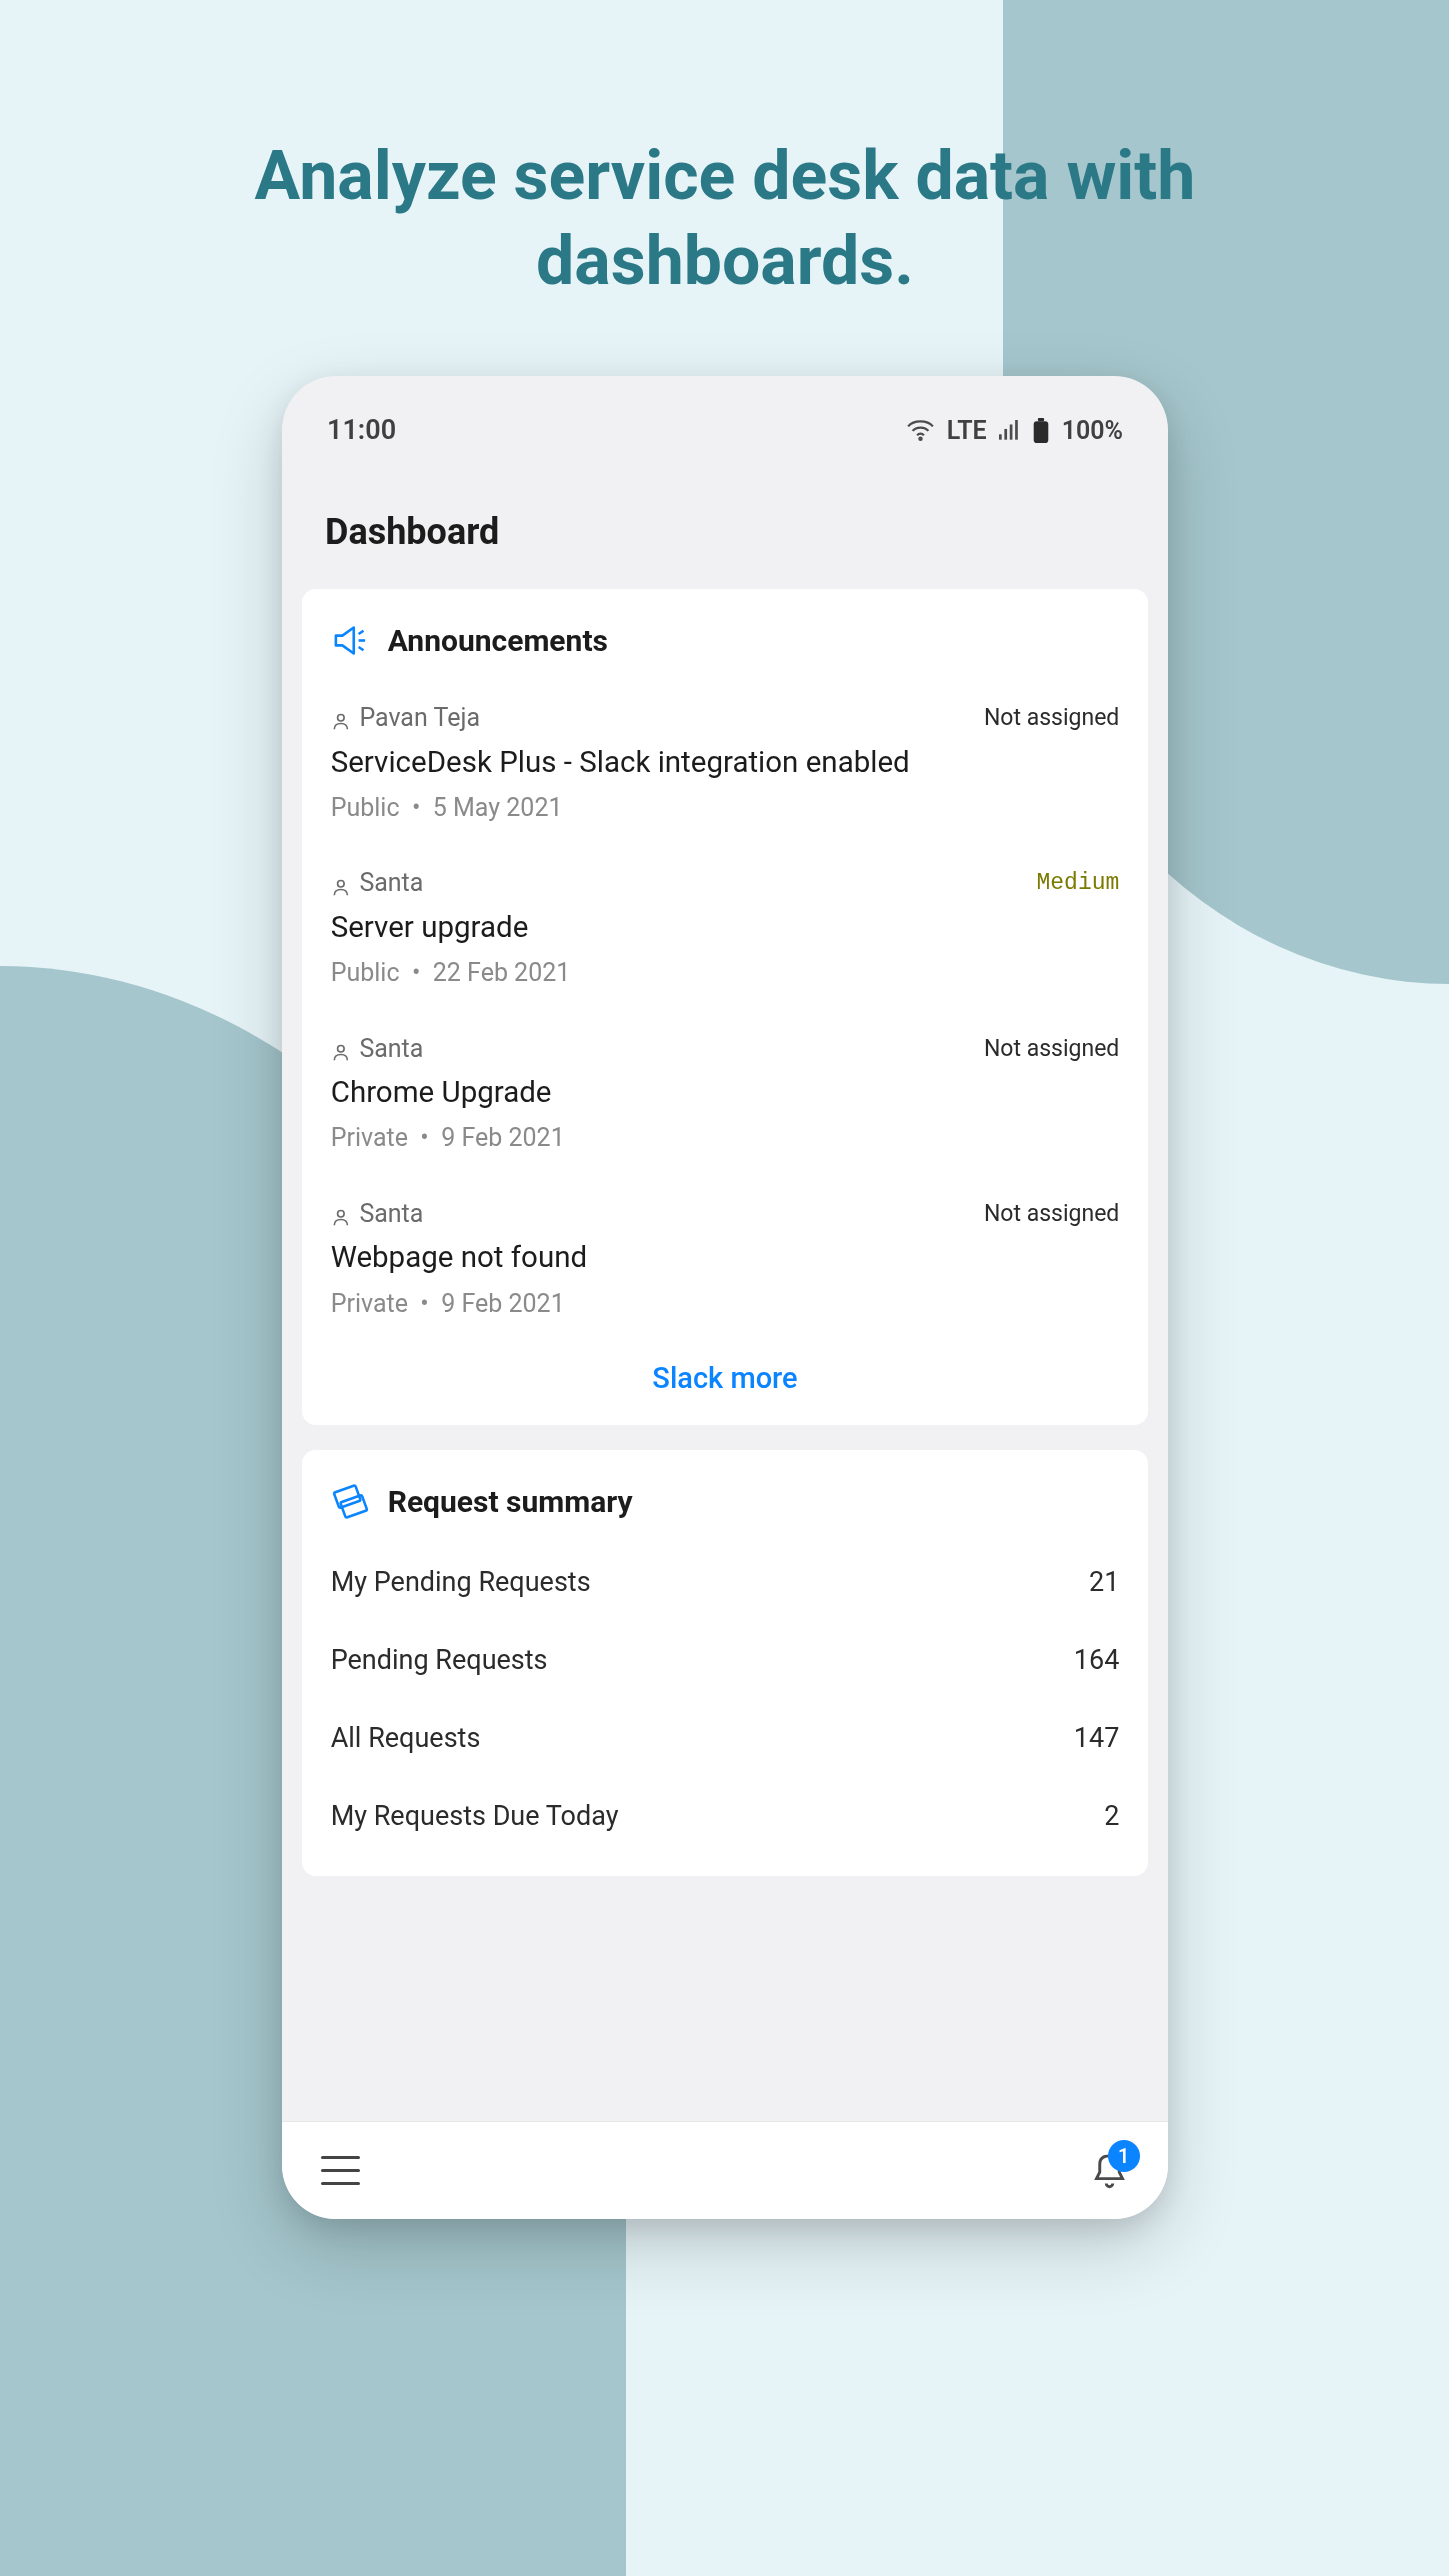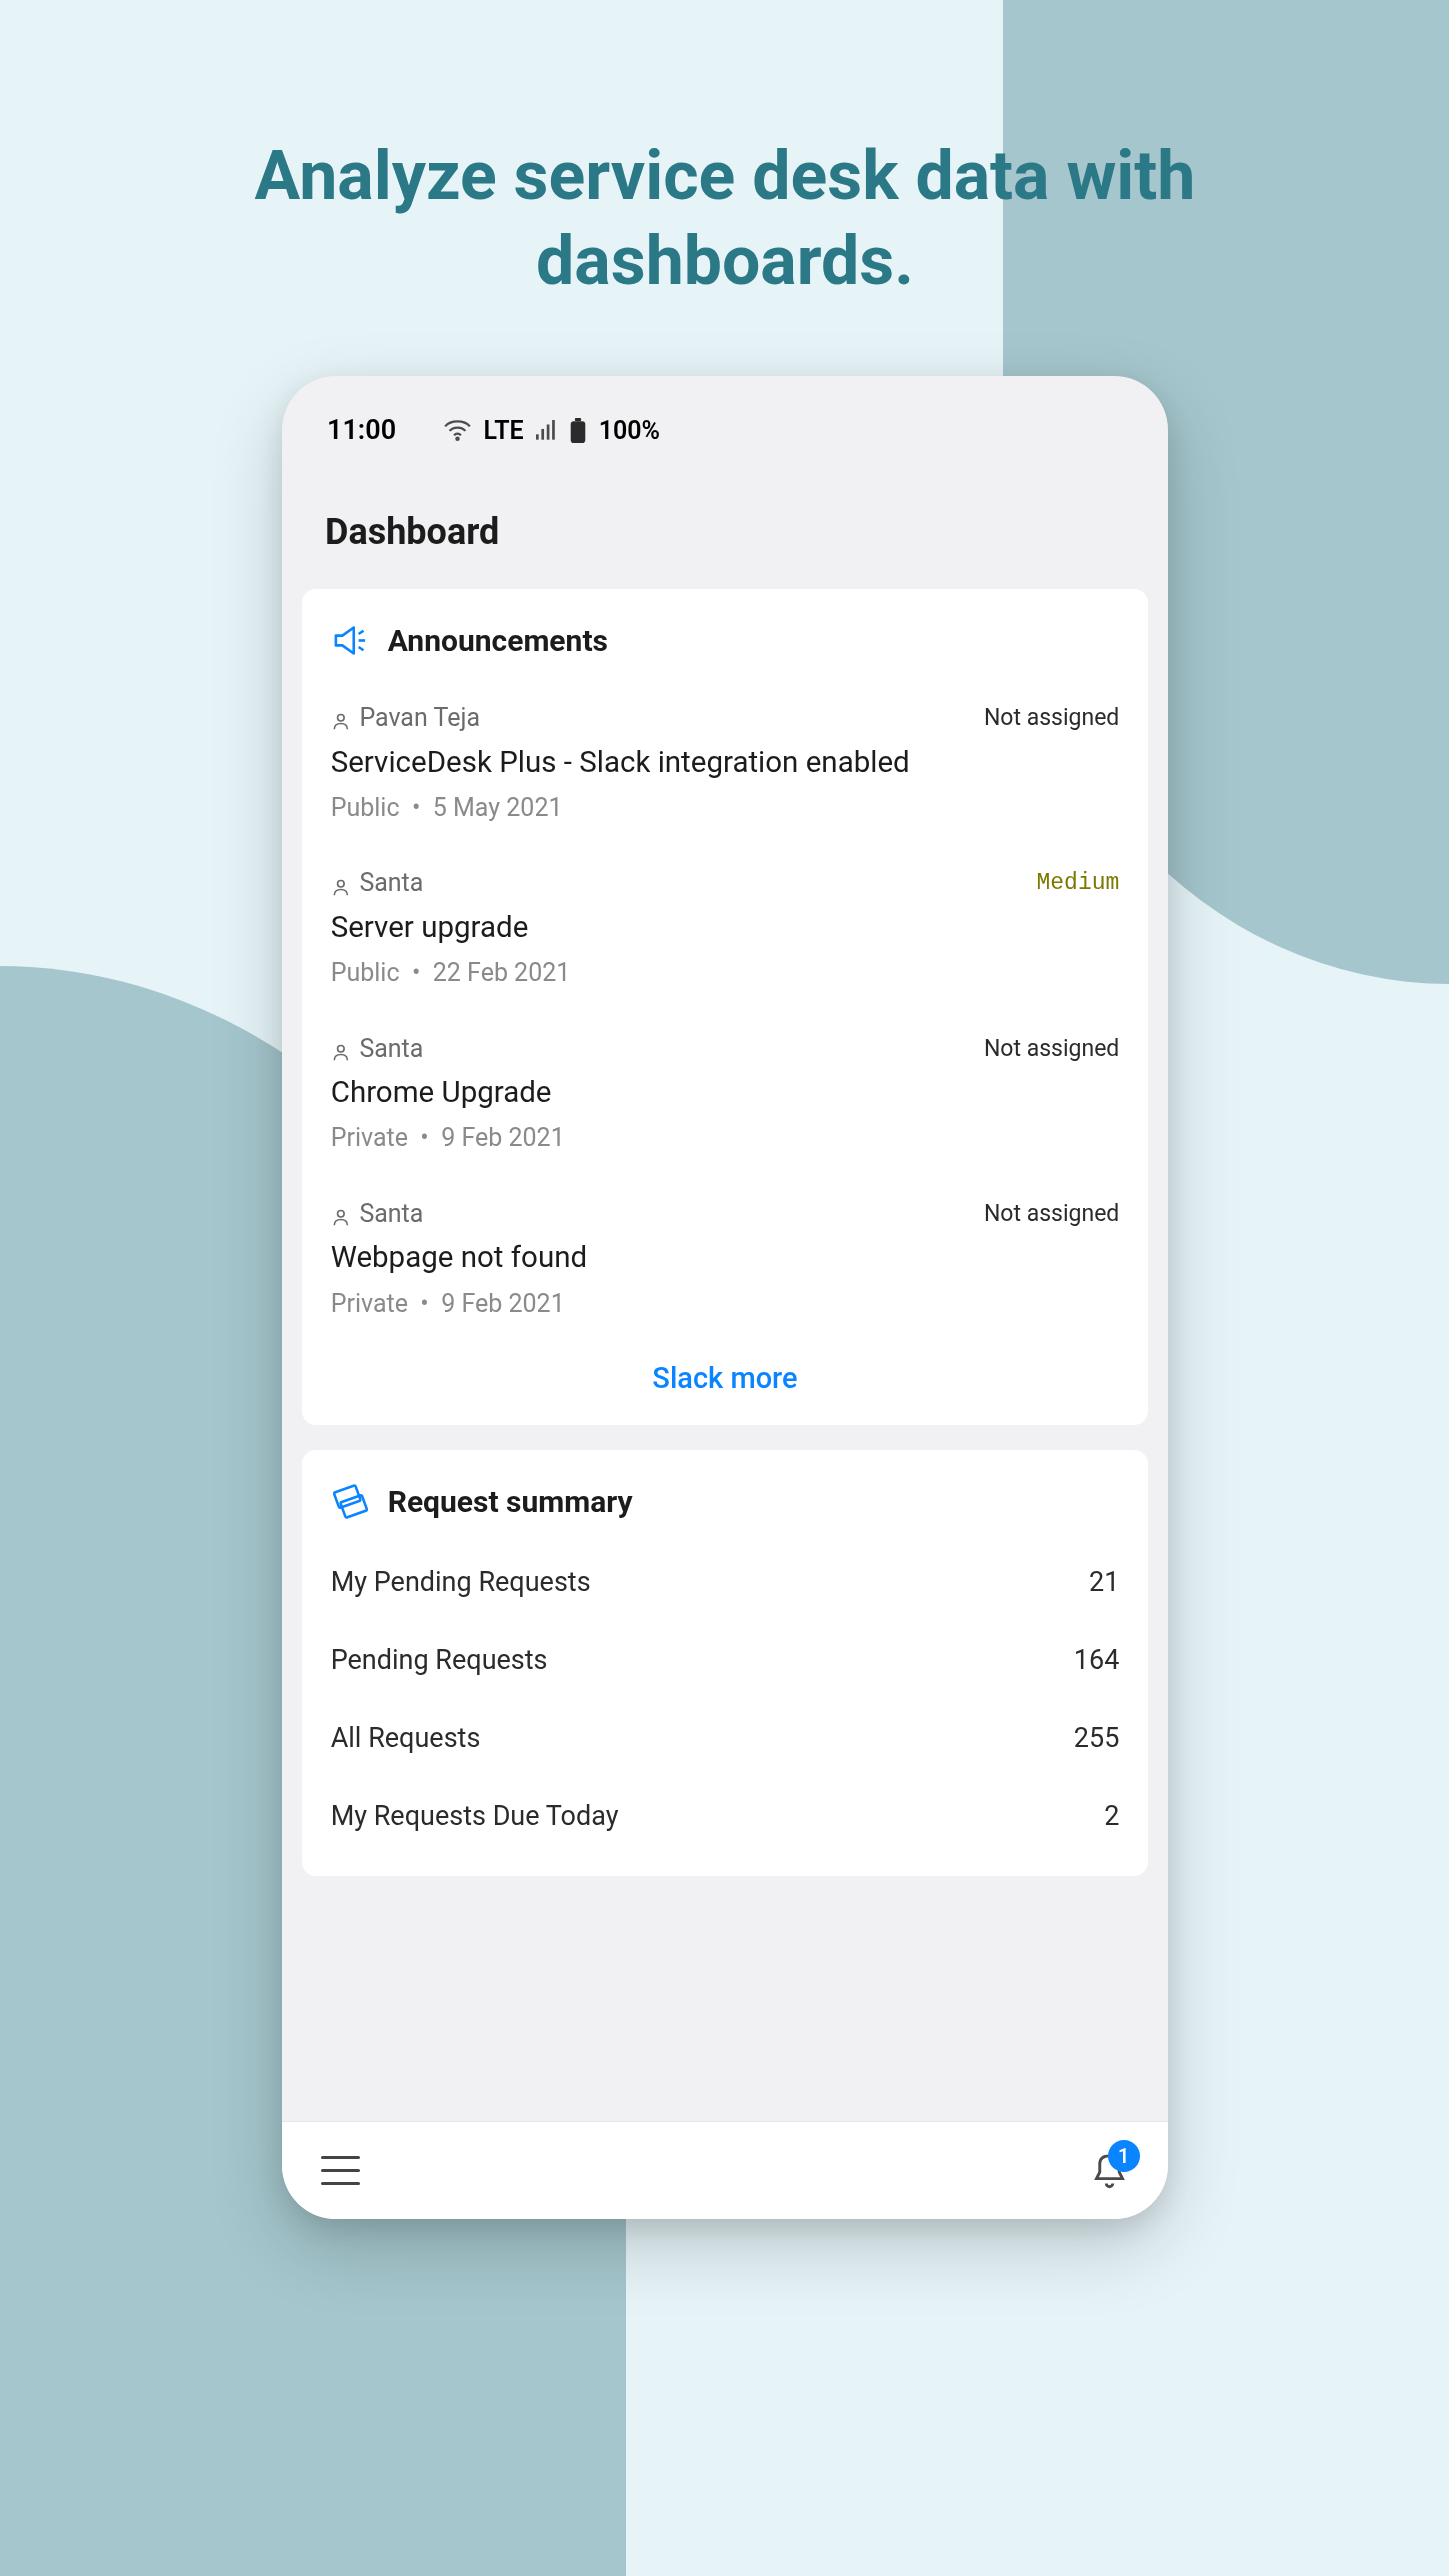--- a/index.html
+++ b/index.html
@@ -64,26 +64,26 @@
     z-index: 3;
     display: flex;
     flex-direction: column;
   }
 
   
   .status-bar {
     height: 54px;
     display: flex;
     align-items: center;
+    justify-content: space-between;
     padding: 0 45px;
     margin-top: 27px;
     font-size: 27px;
     font-weight: 600;
-    color: #000000;
-    gap: 48px;
+    color: #404040;
   }
   .status-right {
     display: flex;
     align-items: center;
     gap: 12.5px;
     font-size: 25px;
   }
 
   .page-title {
     font-size: 36px;
@@ -351,21 +351,21 @@
           <div class="summary-row">
     <span>My Pending Requests</span>
     <span>21</span>
   </div>
           <div class="summary-row">
     <span>Pending Requests</span>
     <span>164</span>
   </div>
           <div class="summary-row">
     <span>All Requests</span>
-    <span>255</span>
+    <span>147</span>
   </div>
           <div class="summary-row">
     <span>My Requests Due Today</span>
     <span>2</span>
   </div>
         </div>
     </div>
 
   </div>
 

